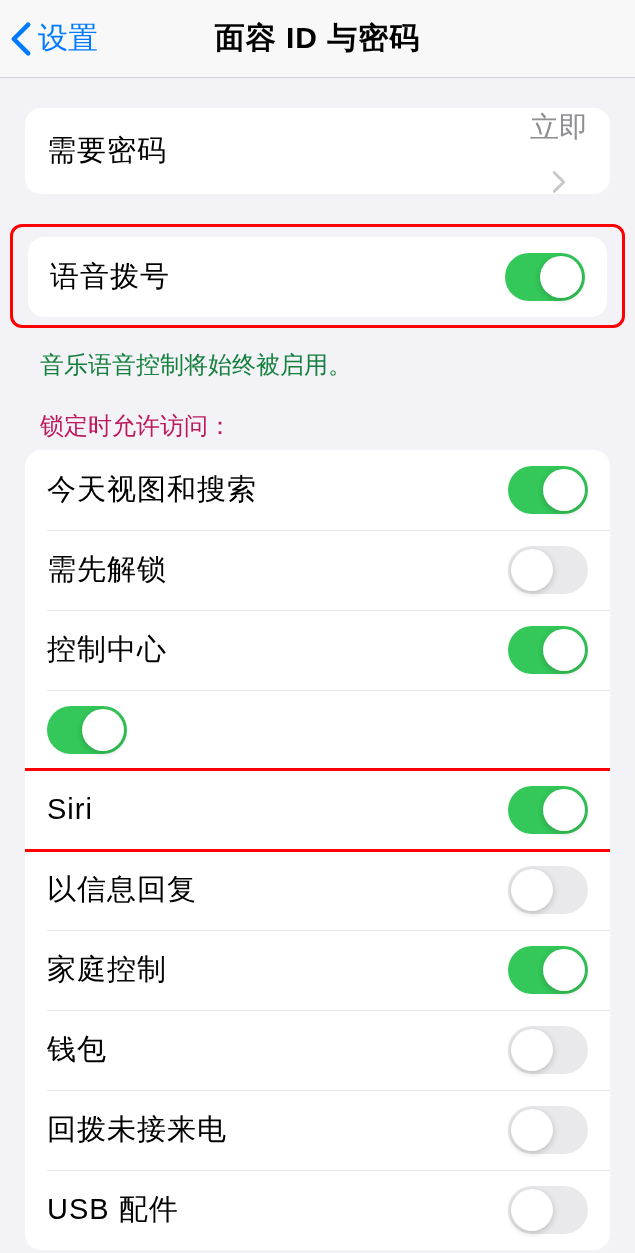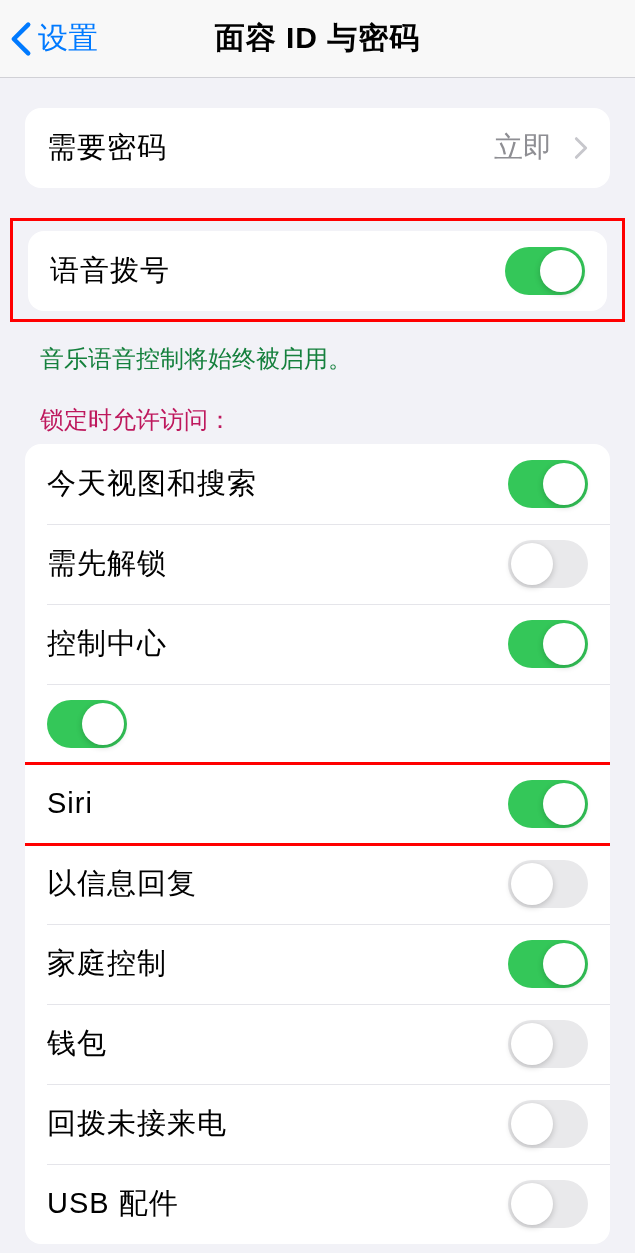--- a/index.html
+++ b/index.html
@@ -73,20 +73,21 @@
     }
     .row-label {
       font-size: 29px;
       color: #000;
       letter-spacing: 1px;
     }
     .row-right {
       display: flex;
       align-items: center;
       gap: 22px;
+      flex-direction: column;
     }
     .row-value {
       font-size: 29px;
       color: #8e8e93;
     }
     .chevron {
       color: #c7c7cc;
     }
     .chevron svg {
       width: 14px;
@@ -131,21 +132,21 @@
       font-size: 24px;
       color: #be185d;
       padding: 28px 40px 8px 40px;
     }
     .group.tight-top {
       margin-top: 0;
     }
     .highlight-box {
       border: 3px solid #ff0000;
       margin: 0 10px;
-      border-radius: 0;
+      border-radius: 12px;
     }
     .highlight-box .group {
       margin: 0 15px;
     }
     .highlight-row {
       position: relative;
     }
     .highlight-row::after {
       content: "";
       position: absolute;

